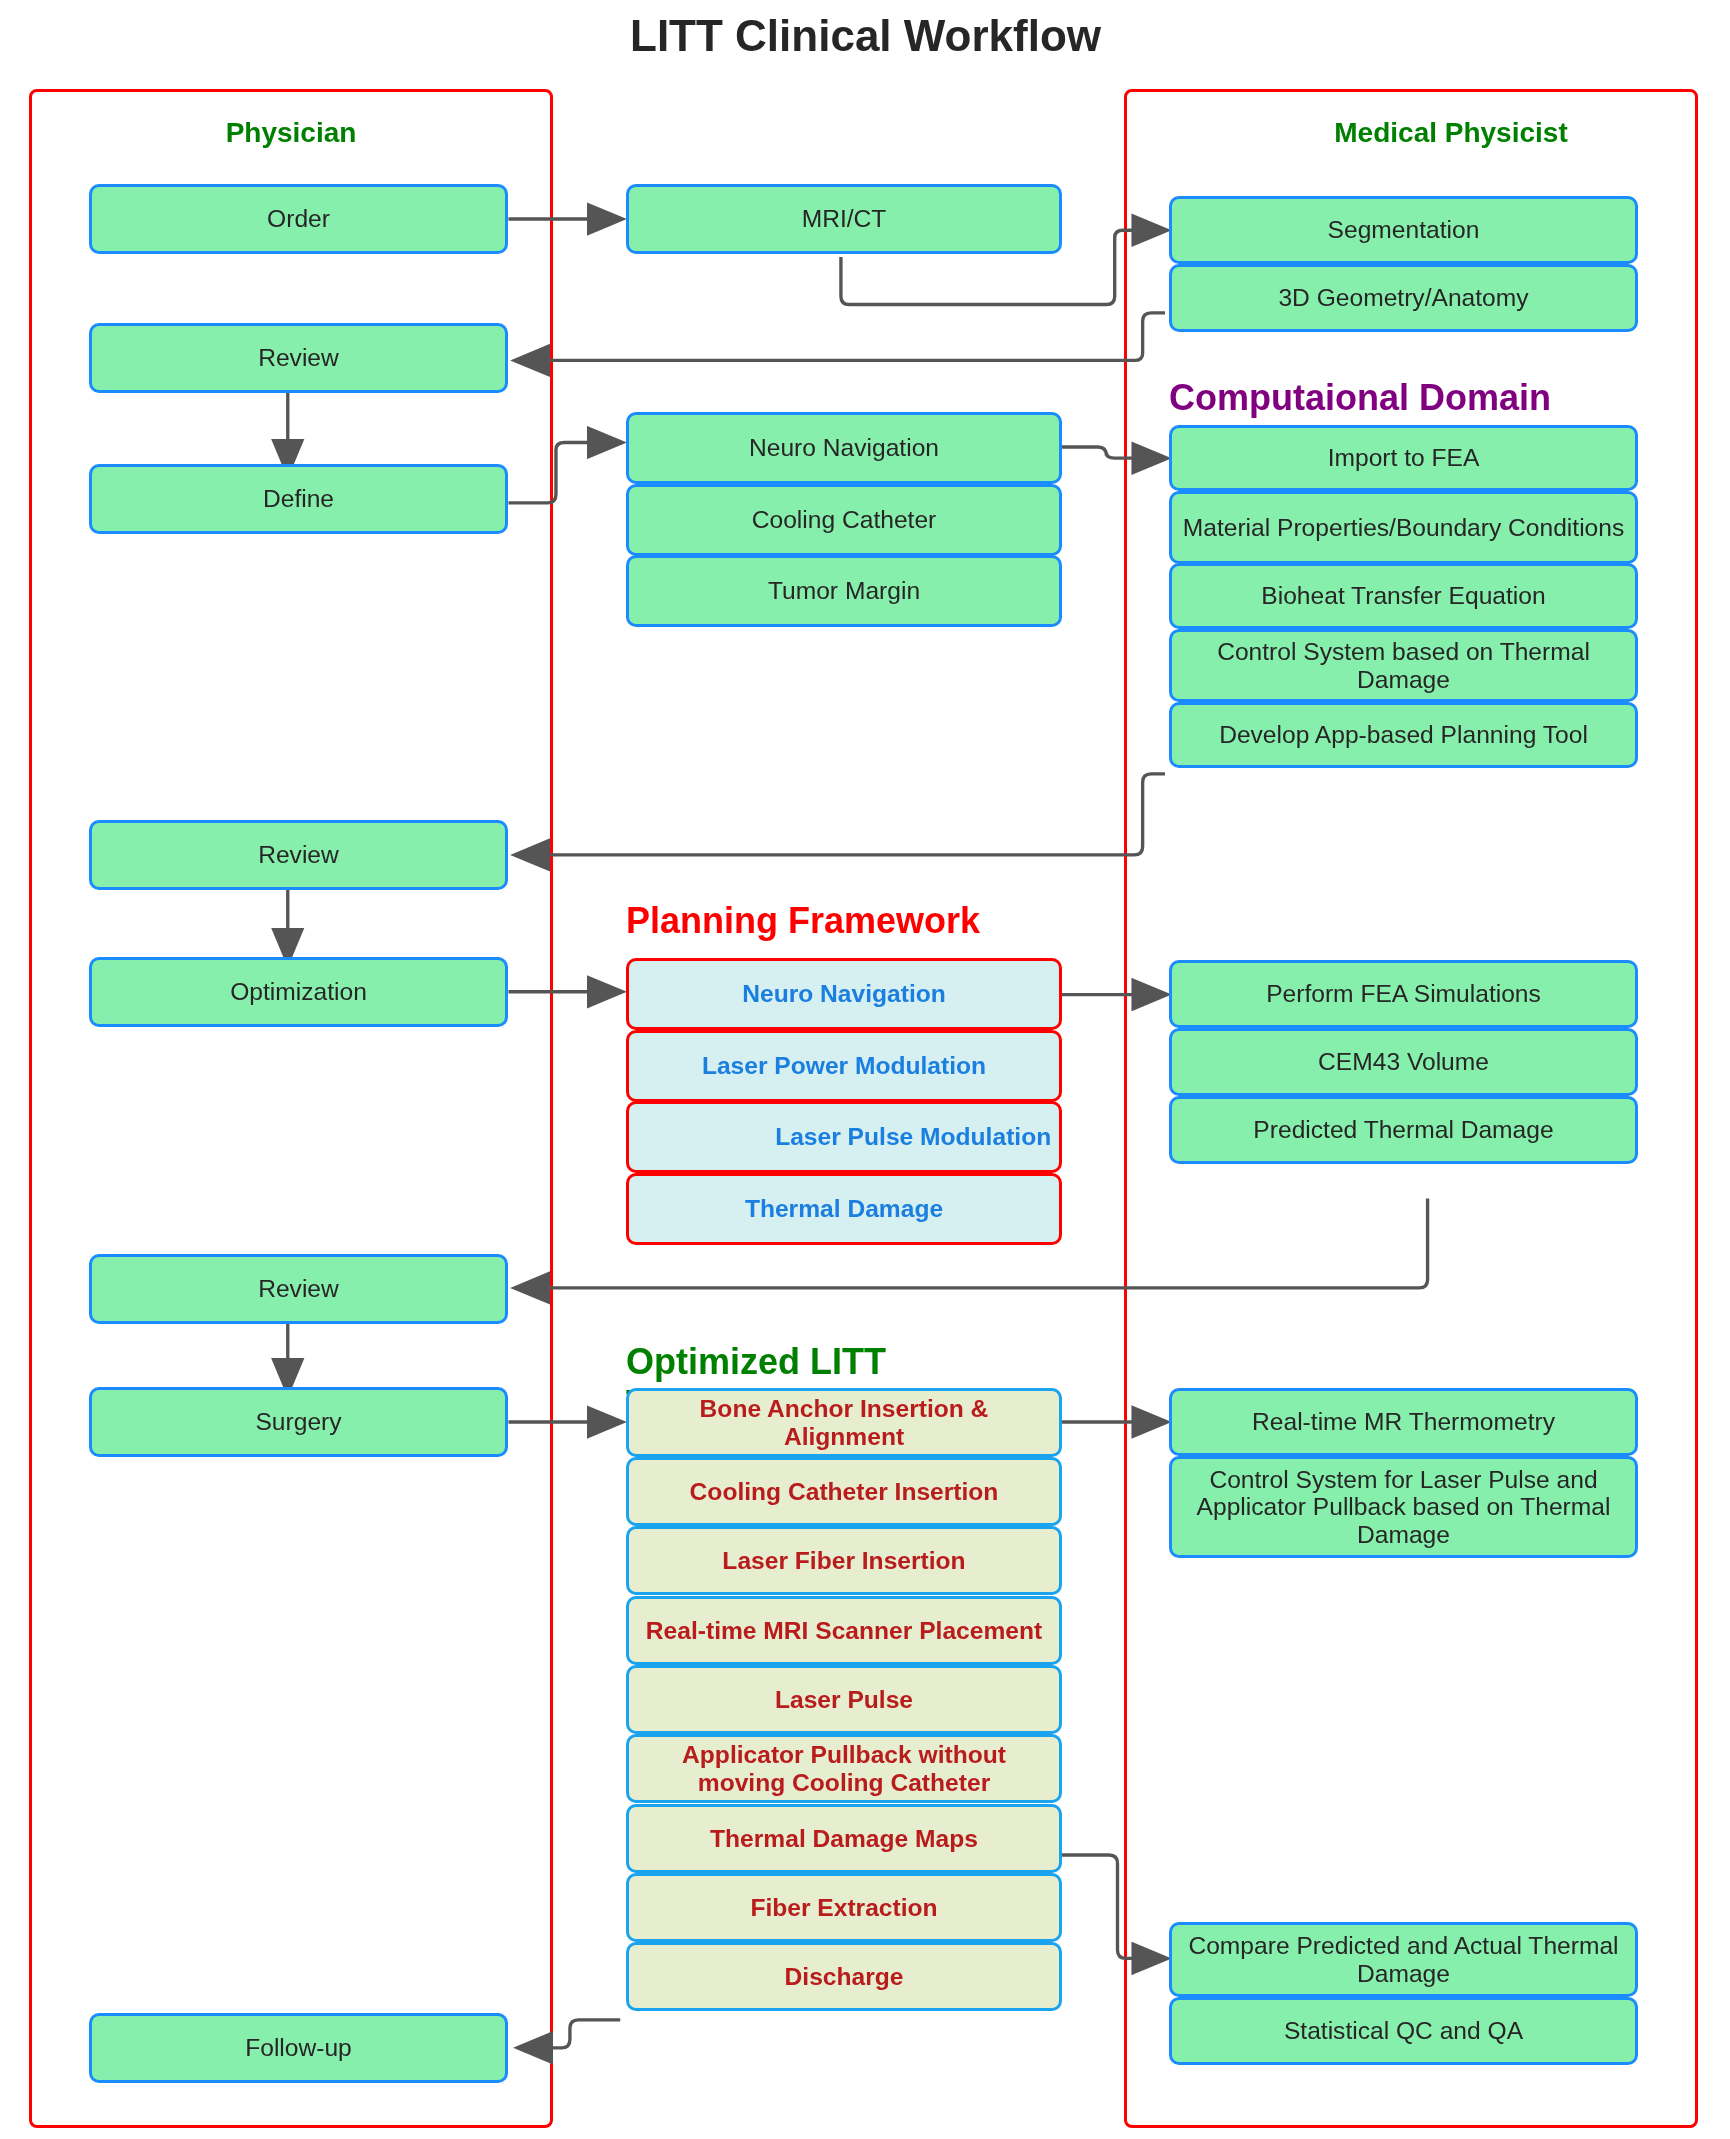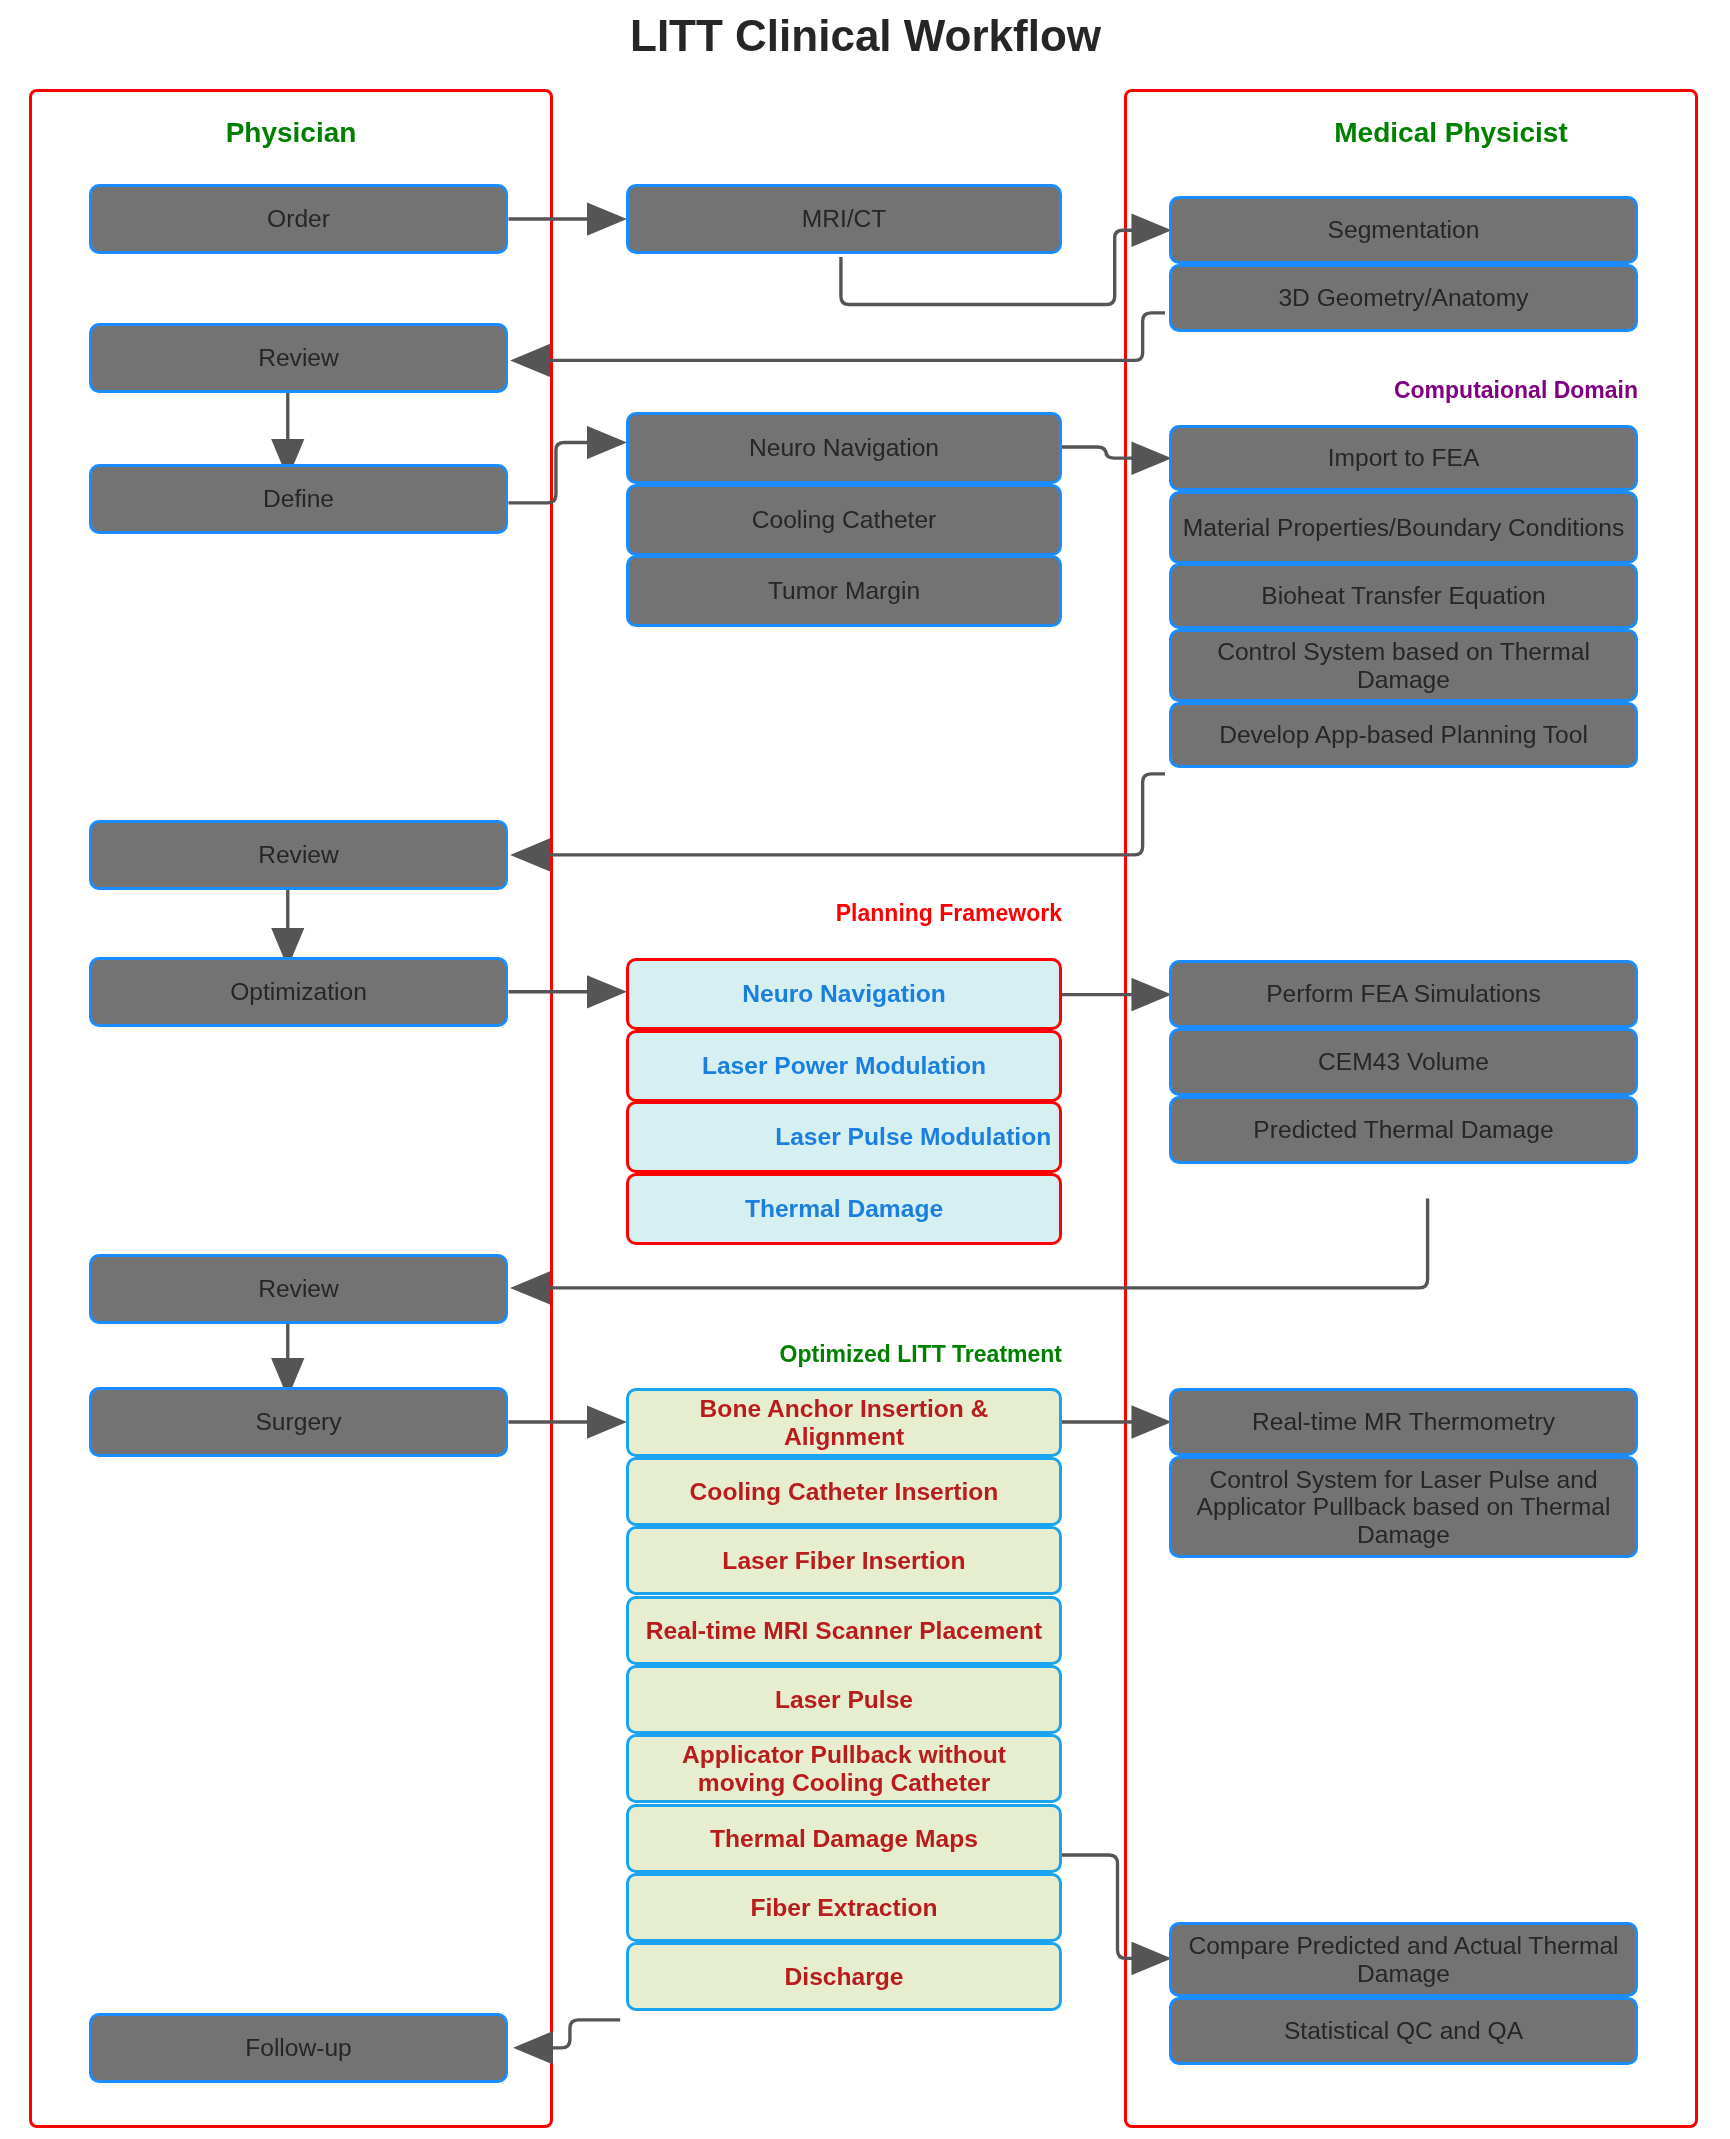--- a/index.html
+++ b/index.html
@@ -16,36 +16,36 @@
     position:absolute;border:3.4px solid #ff0000;border-radius:7.8px;box-sizing:border-box;
     background:transparent;
   }
   .lane-title{
     position:absolute;width:100%;text-align:center;font-size:28px;font-weight:bold;
   }
 
   
   .node{
     position:absolute;box-sizing:border-box;
-    border:3.9px solid #1a8cff;border-radius:10px;background:#737373;
+    border:3.9px solid #1a8cff;border-radius:10px;background:#86efac;
     display:flex;align-items:center;justify-content:center;text-align:center;
     color:#262626;font-size:24.6px;line-height:1.12;padding:2.2px 7.8px;
   }
 
   
   .node.plan{
     border-color:#ff0000;background:#d6eff0;color:#1a7fe0;font-weight:bold;
   }
   
   .node.treat{
     border-color:#1aa3ef;background:#e7eecf;color:#b91c1c;font-weight:bold;text-align:center;
   }
 
   .grp-label{
-    position:absolute;text-align:right;font-size:23px;font-weight:bold;
+    position:absolute;text-align:left;font-size:36px;font-weight:bold;
   }
 
   svg.wires{position:absolute;left:0;top:0;width:1731px;height:2140px;pointer-events:none;}
   .wire{fill:none;stroke:#555555;stroke-width:6;}
 </style>
 </head>
 <body>
 
 <div id="stage">
 

